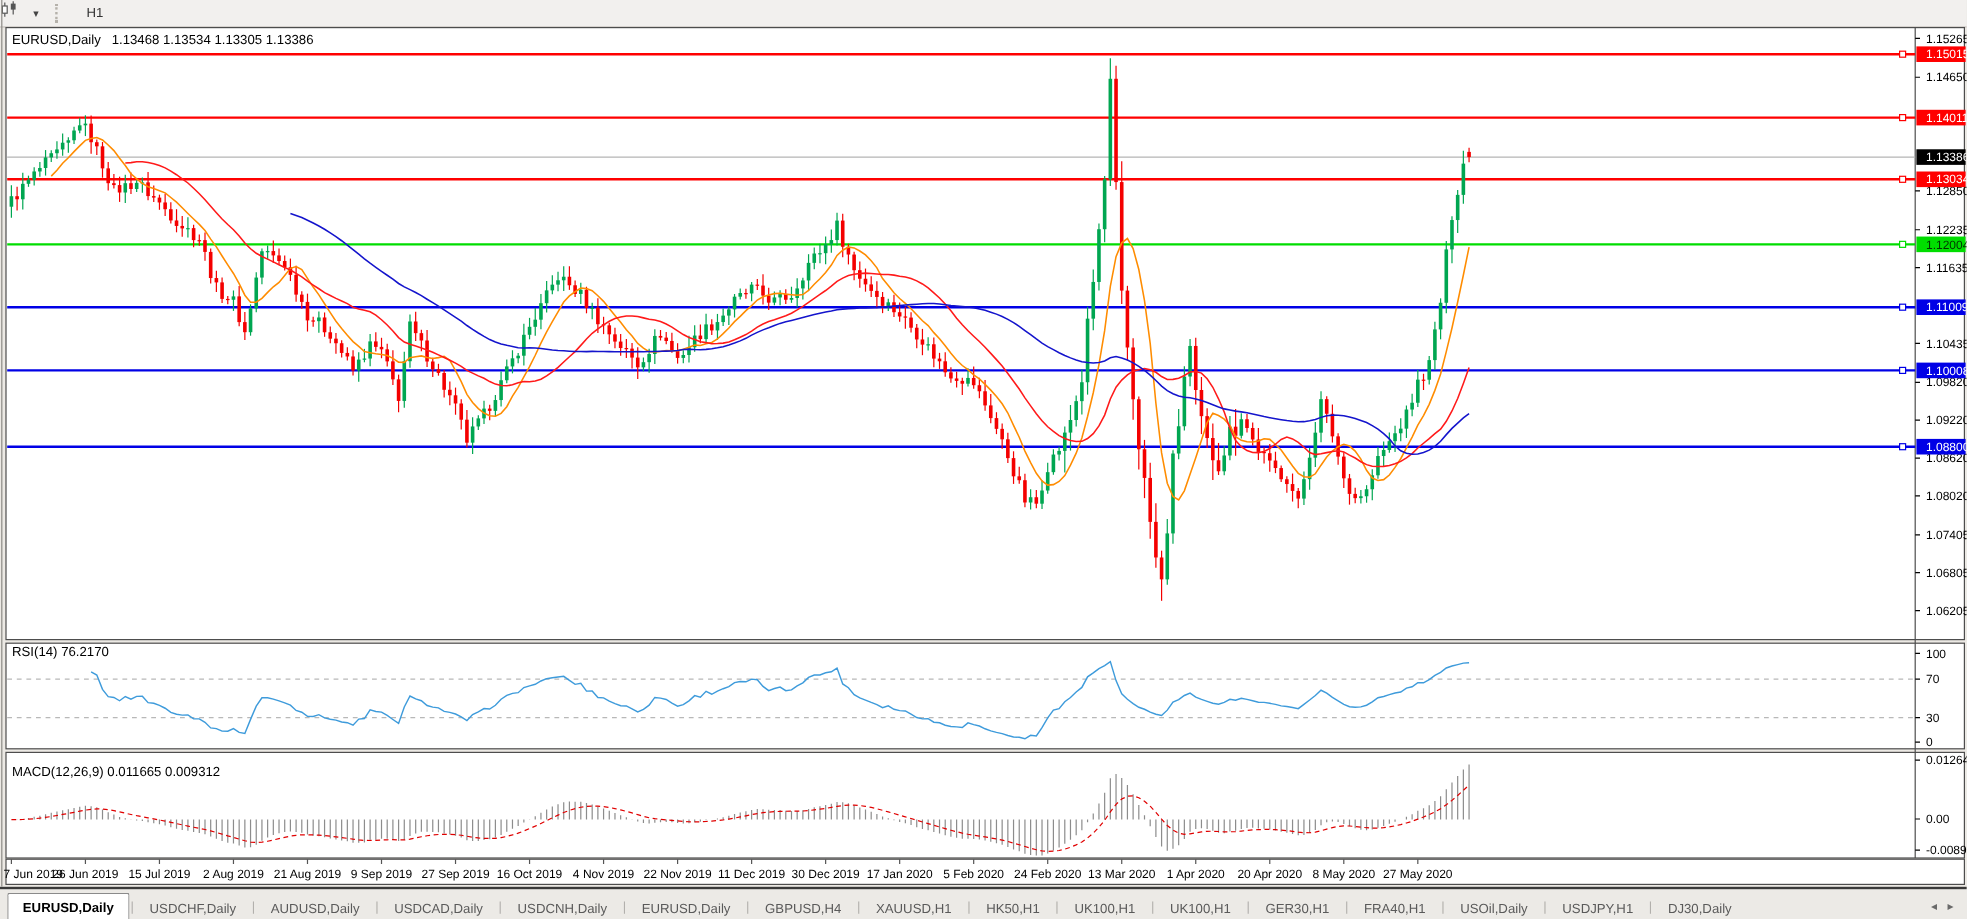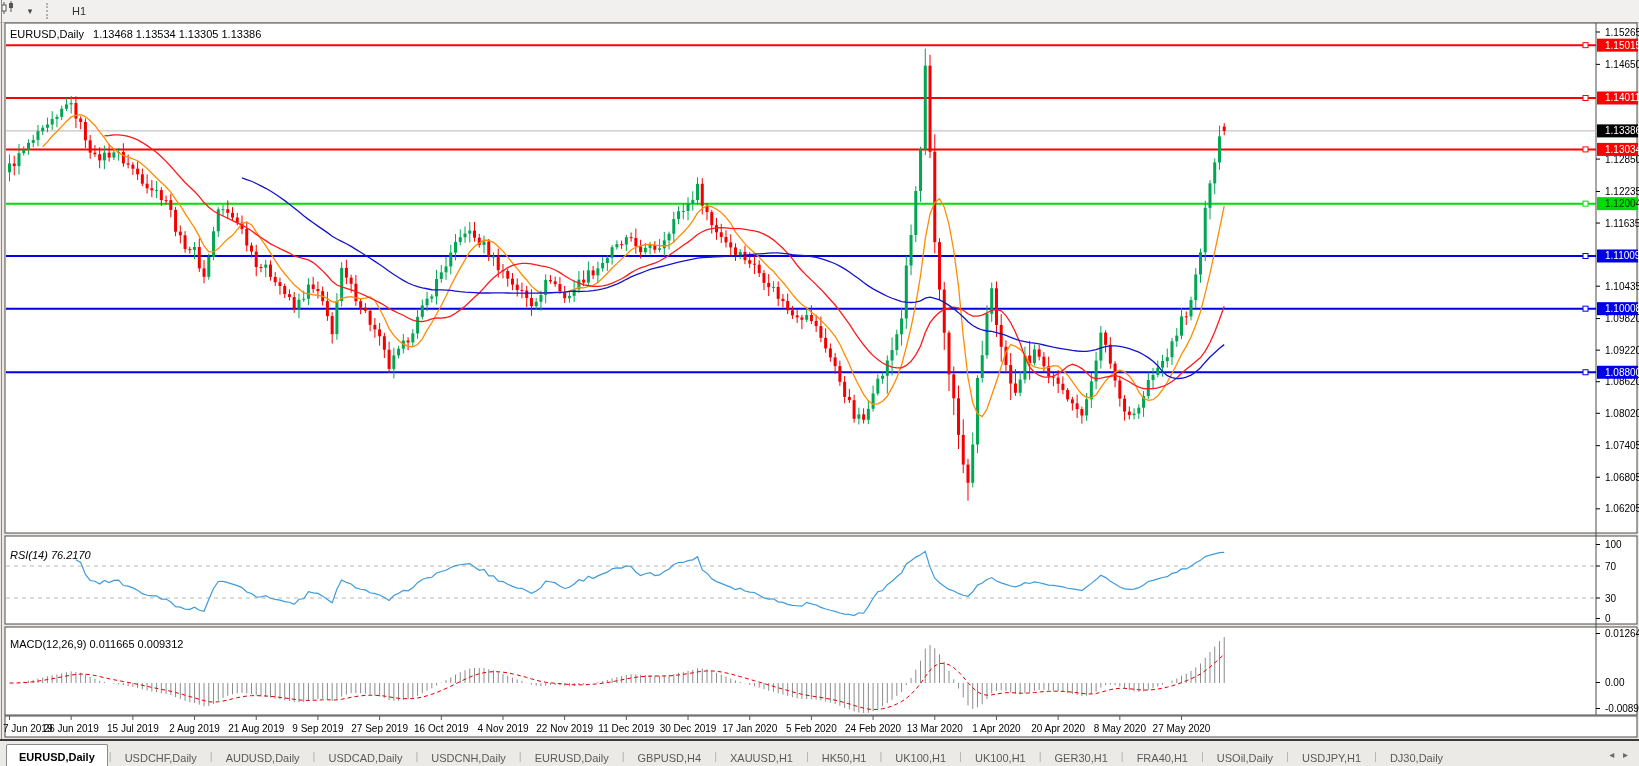--- a/index.html
+++ b/index.html
@@ -10,21 +10,21 @@
     border-bottom:1px solid #c3bfb9;display:flex;align-items:center;font-size:11px;color:#333;}
   .tb-icon{width:20px;height:18px;margin-left:4px;display:flex;align-items:center;justify-content:center;cursor:pointer;}
   .tb-caret{font-size:9px;color:#444;width:12px;text-align:center;cursor:pointer;}
   .tb-grip{width:5px;height:16px;margin:0 8px 0 10px;border-left:2px dotted #b5b1aa;}
   .tf-btn{padding:2px 9px;margin:0 1px;border:1px solid transparent;border-radius:2px;cursor:pointer;color:#333;}
   .tf-btn.active{background:#22c55e;border:1px solid #a8a49e;}
   
   .panel-label{position:absolute;font-size:11px;color:#000;pointer-events:none;z-index:5;}
   #main-title{top:28px;left:10px;}
   #main-title span{margin-right:6px;}
-  #rsi-label{top:549px;left:10px;font-style:italic;}
+  #rsi-label{top:538px;left:10px;}
   #macd-label{top:638px;left:10px;}
   
   #tabbar{position:absolute;left:0;top:739px;width:1639px;height:27px;background:#eceae6;
     border-top:2px solid #3a3a3a;display:flex;align-items:flex-end;font-size:11px;color:#5a5a5a;}
   .tab{display:flex;align-items:center;height:21px;padding:0 12px;cursor:pointer;white-space:nowrap;}
   .tab.active{background:#ffffff;border:1px solid #8a8a8a;border-bottom:none;color:#000;font-weight:bold;
     height:23px;border-radius:2px 2px 0 0;margin-left:6px;}
   .tab-sep{color:#b2b0ac;margin:0 1px;align-self:center;}
   #tab-nav{margin-left:auto;margin-right:8px;align-self:center;color:#6a6a6a;font-size:10px;}
   #tab-nav span{cursor:pointer;padding:0 3px;}

